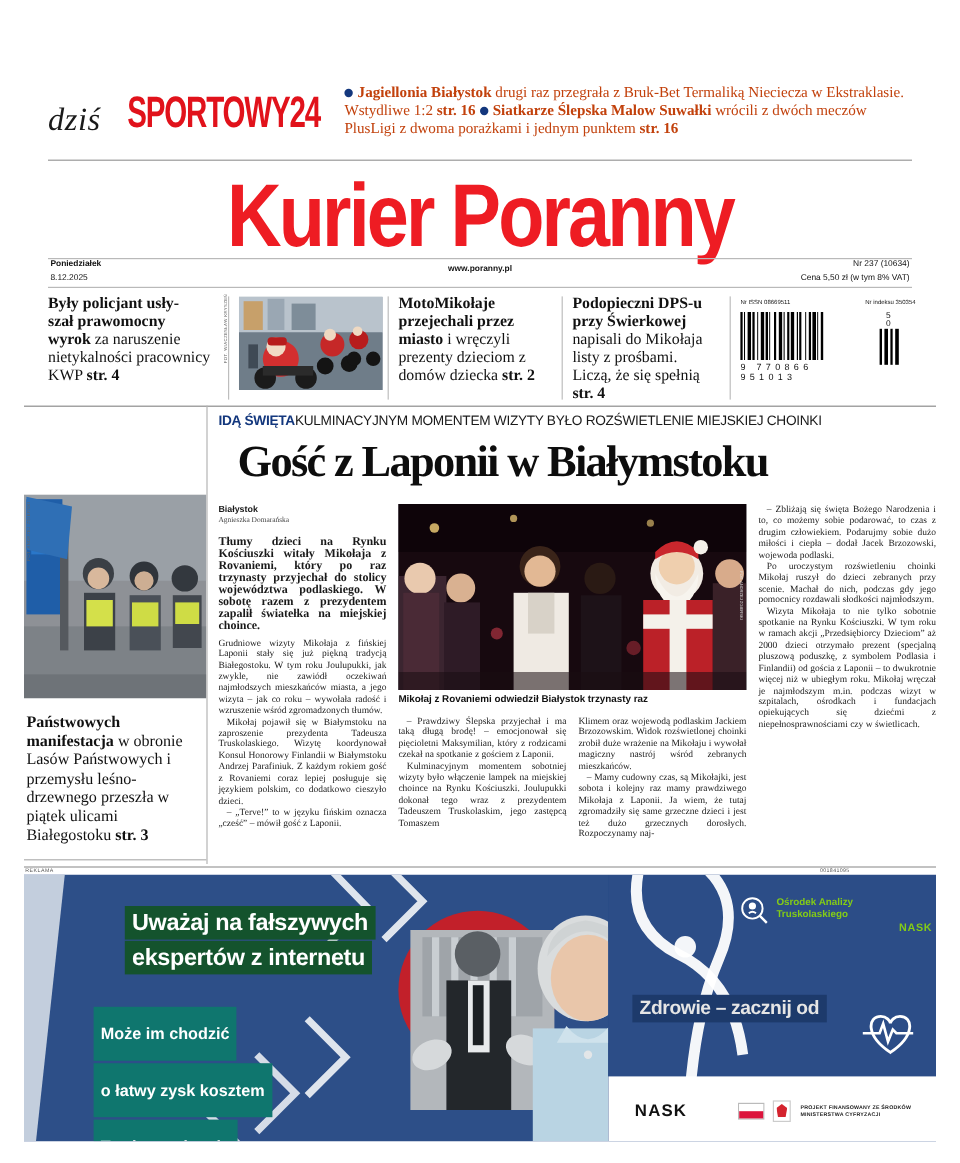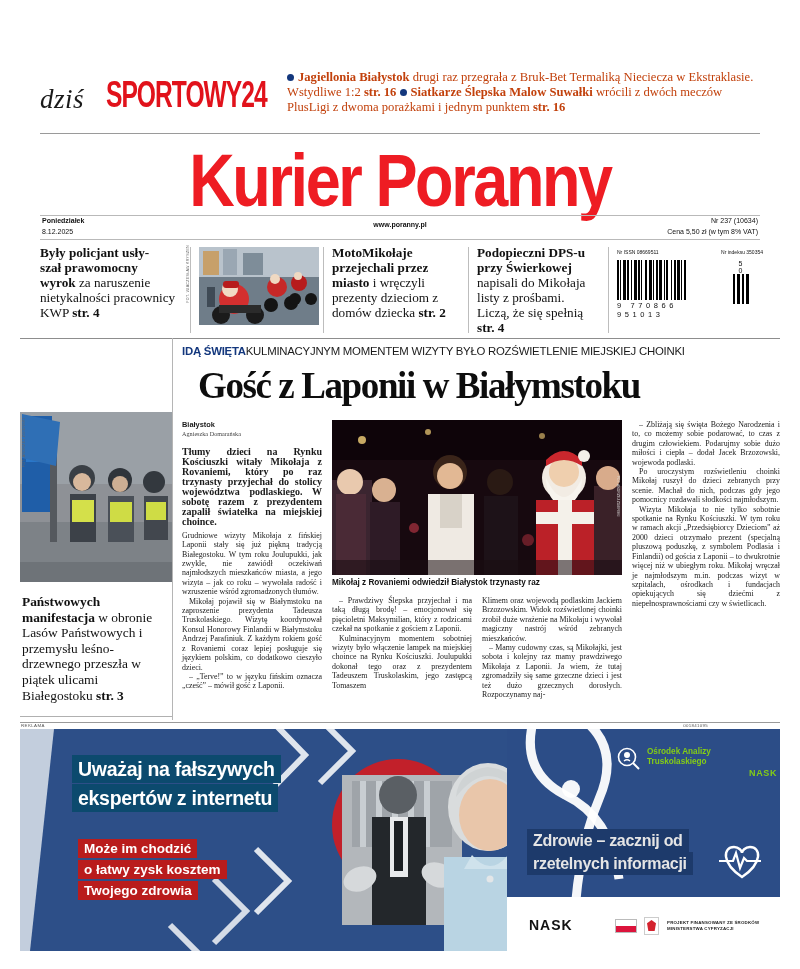--- a/index.html
+++ b/index.html
@@ -148,27 +148,27 @@
     position:absolute; left:20px; top:729px; width:760px; height:222px;
     background:#2a4c86; overflow:hidden;
   }
   .ad-left { position:absolute; left:0; top:0; width:487px; height:222px; background:#2d4f88; overflow:hidden; }
   .ad-right { position:absolute; left:487px; top:0; width:273px; height:222px; background:#2c4d87; overflow:hidden; }
   .ad-headline {
     position:absolute; left:52px; top:26px; width:320px;
     font-family:"Liberation Sans", sans-serif; font-weight:bold; color:#fff;
     font-size:19.5px; line-height:26px; letter-spacing:-.3px;
   }
-  .ad-headline span { background:#0c4a6e; padding:1px 6px; display:inline-block; margin-bottom:1px; }
+  .ad-headline span { background:#14532d; padding:1px 6px; display:inline-block; margin-bottom:1px;margin-left:32px; }
   .ad-sub {
     position:absolute; left:58px; top:110px; width:260px;
     font-family:"Liberation Sans", sans-serif; font-weight:bold;
     font-size:13.5px; line-height:19px; color:#fff;
   }
-  .ad-sub span { background:#b91c1c; padding:0px 6px; display:inline-block; margin-bottom:2px;text-align:right; }
+  .ad-sub span { background:#0f766e; padding:13px 6px; display:inline-block; margin-bottom:2px;text-align:right; }
 
   .oad-logo { position:absolute; left:140px; top:18px; width:130px; color:#84cc16; font-family:"Liberation Sans", sans-serif; }
   .oad-logo .l1 { font-size:8.2px; font-weight:bold; line-height:9.6px; }
   .oad-logo .l2 { font-size:9px; font-weight:bold; letter-spacing:.6px; text-align:right; margin-top:2px; }
   .oad-lens { position:absolute; left:110px; top:18px; width:24px; height:24px; }
   .ad-right-headline {
     position:absolute; left:20px; top:100px; width:240px;
     font-family:"Liberation Sans", sans-serif; font-weight:bold; color:#e5e5e5;
     font-size:16px; line-height:23px; letter-spacing:-.3px;
   }
@@ -418,21 +418,21 @@
       <rect x="0" y="140" width="290" height="15" fill="#1a0d12" opacity=".55"></rect>
       <circle cx="82" cy="108" r="5" fill="#c73b4a" opacity=".6"></circle>
       <circle cx="196" cy="120" r="6" fill="#b8313f" opacity=".5"></circle>
     </svg>
     <div class="credit-center">FOT. ANDRZEJ ZGIERSKI</div>
   </div>
   <div class="photo-caption">Mikołaj z Rovaniemi odwiedził Białystok trzynasty raz</div>
 
   <div class="art col2" style="top:596px">
     <p>– Prawdziwy Ślepska przyjechał i ma taką długą brodę! – emocjonował się pięcioletni Maksymilian, który z rodzicami czekał na spotkanie z gościem z Laponii.</p>
-    <p>Kulminacyjnym momentem sobotniej wizyty było włączenie lampek na miejskiej choince na Rynku Kościuszki. Joulupukki dokonał tego oraz z prezydentem Tadeuszem Truskolaskim, jego zastępcą Tomaszem</p>
+    <p>Kulminacyjnym momentem sobotniej wizyty było włączenie lampek na miejskiej choince na Rynku Kościuszki. Joulupukki dokonał tego wraz z prezydentem Tadeuszem Truskolaskim, jego zastępcą Tomaszem</p>
   </div>
 
   <div class="art col3" style="top:596px">
     <p class="noind">Klimem oraz wojewodą podlaskim Jackiem Brzozowskim. Widok rozświetlonej choinki zrobił duże wrażenie na Mikołaju i wywołał magiczny nastrój wśród zebranych mieszkańców.</p>
     <p>– Mamy cudowny czas, są Mikołajki, jest sobota i kolejny raz mamy prawdziwego Mikołaja z Laponii. Ja wiem, że tutaj zgromadziły się same grzeczne dzieci i jest też dużo grzecznych dorosłych. Rozpoczynamy naj-</p>
   </div>
 
   <div class="art col4">
     <p>– Zbliżają się święta Bożego Narodzenia i to, co możemy sobie podarować, to czas z drugim człowiekiem. Podarujmy sobie dużo miłości i ciepła – dodał Jacek Brzozowski, wojewoda podlaski.</p>
     <p>Po uroczystym rozświetleniu choinki Mikołaj ruszył do dzieci zebranych przy scenie. Machał do nich, podczas gdy jego pomocnicy rozdawali słodkości najmłodszym.</p>
@@ -504,21 +504,20 @@
       </div>
       <div class="oad-logo">
         <div class="l1">
           <span>Ośrodek Analizy</span><br>
           <span>Truskolaskiego</span>
         </div>
         <div class="l2">NASK</div>
       </div>
       <div class="ad-right-headline">
         <span>Zdrowie – zacznij od</span><br>
-        <span>rzetelnych informacji</span>
       </div>
       <div class="heart-ecg">
         <svg width="50" height="40" viewBox="0 0 50 40">
           <path d="M25 36 C4 22 6 6 17 6 C22 6 25 10 25 12 C25 10 28 6 33 6 C44 6 46 22 25 36 Z" fill="none" stroke="#fff" stroke-width="2.4"></path>
           <path d="M2 20 H16 L19 12 L23 27 L27 17 L30 20 H44" fill="none" stroke="#fff" stroke-width="2.2"></path>
         </svg>
       </div>
     </div>
 
     <div class="ad-footer">

